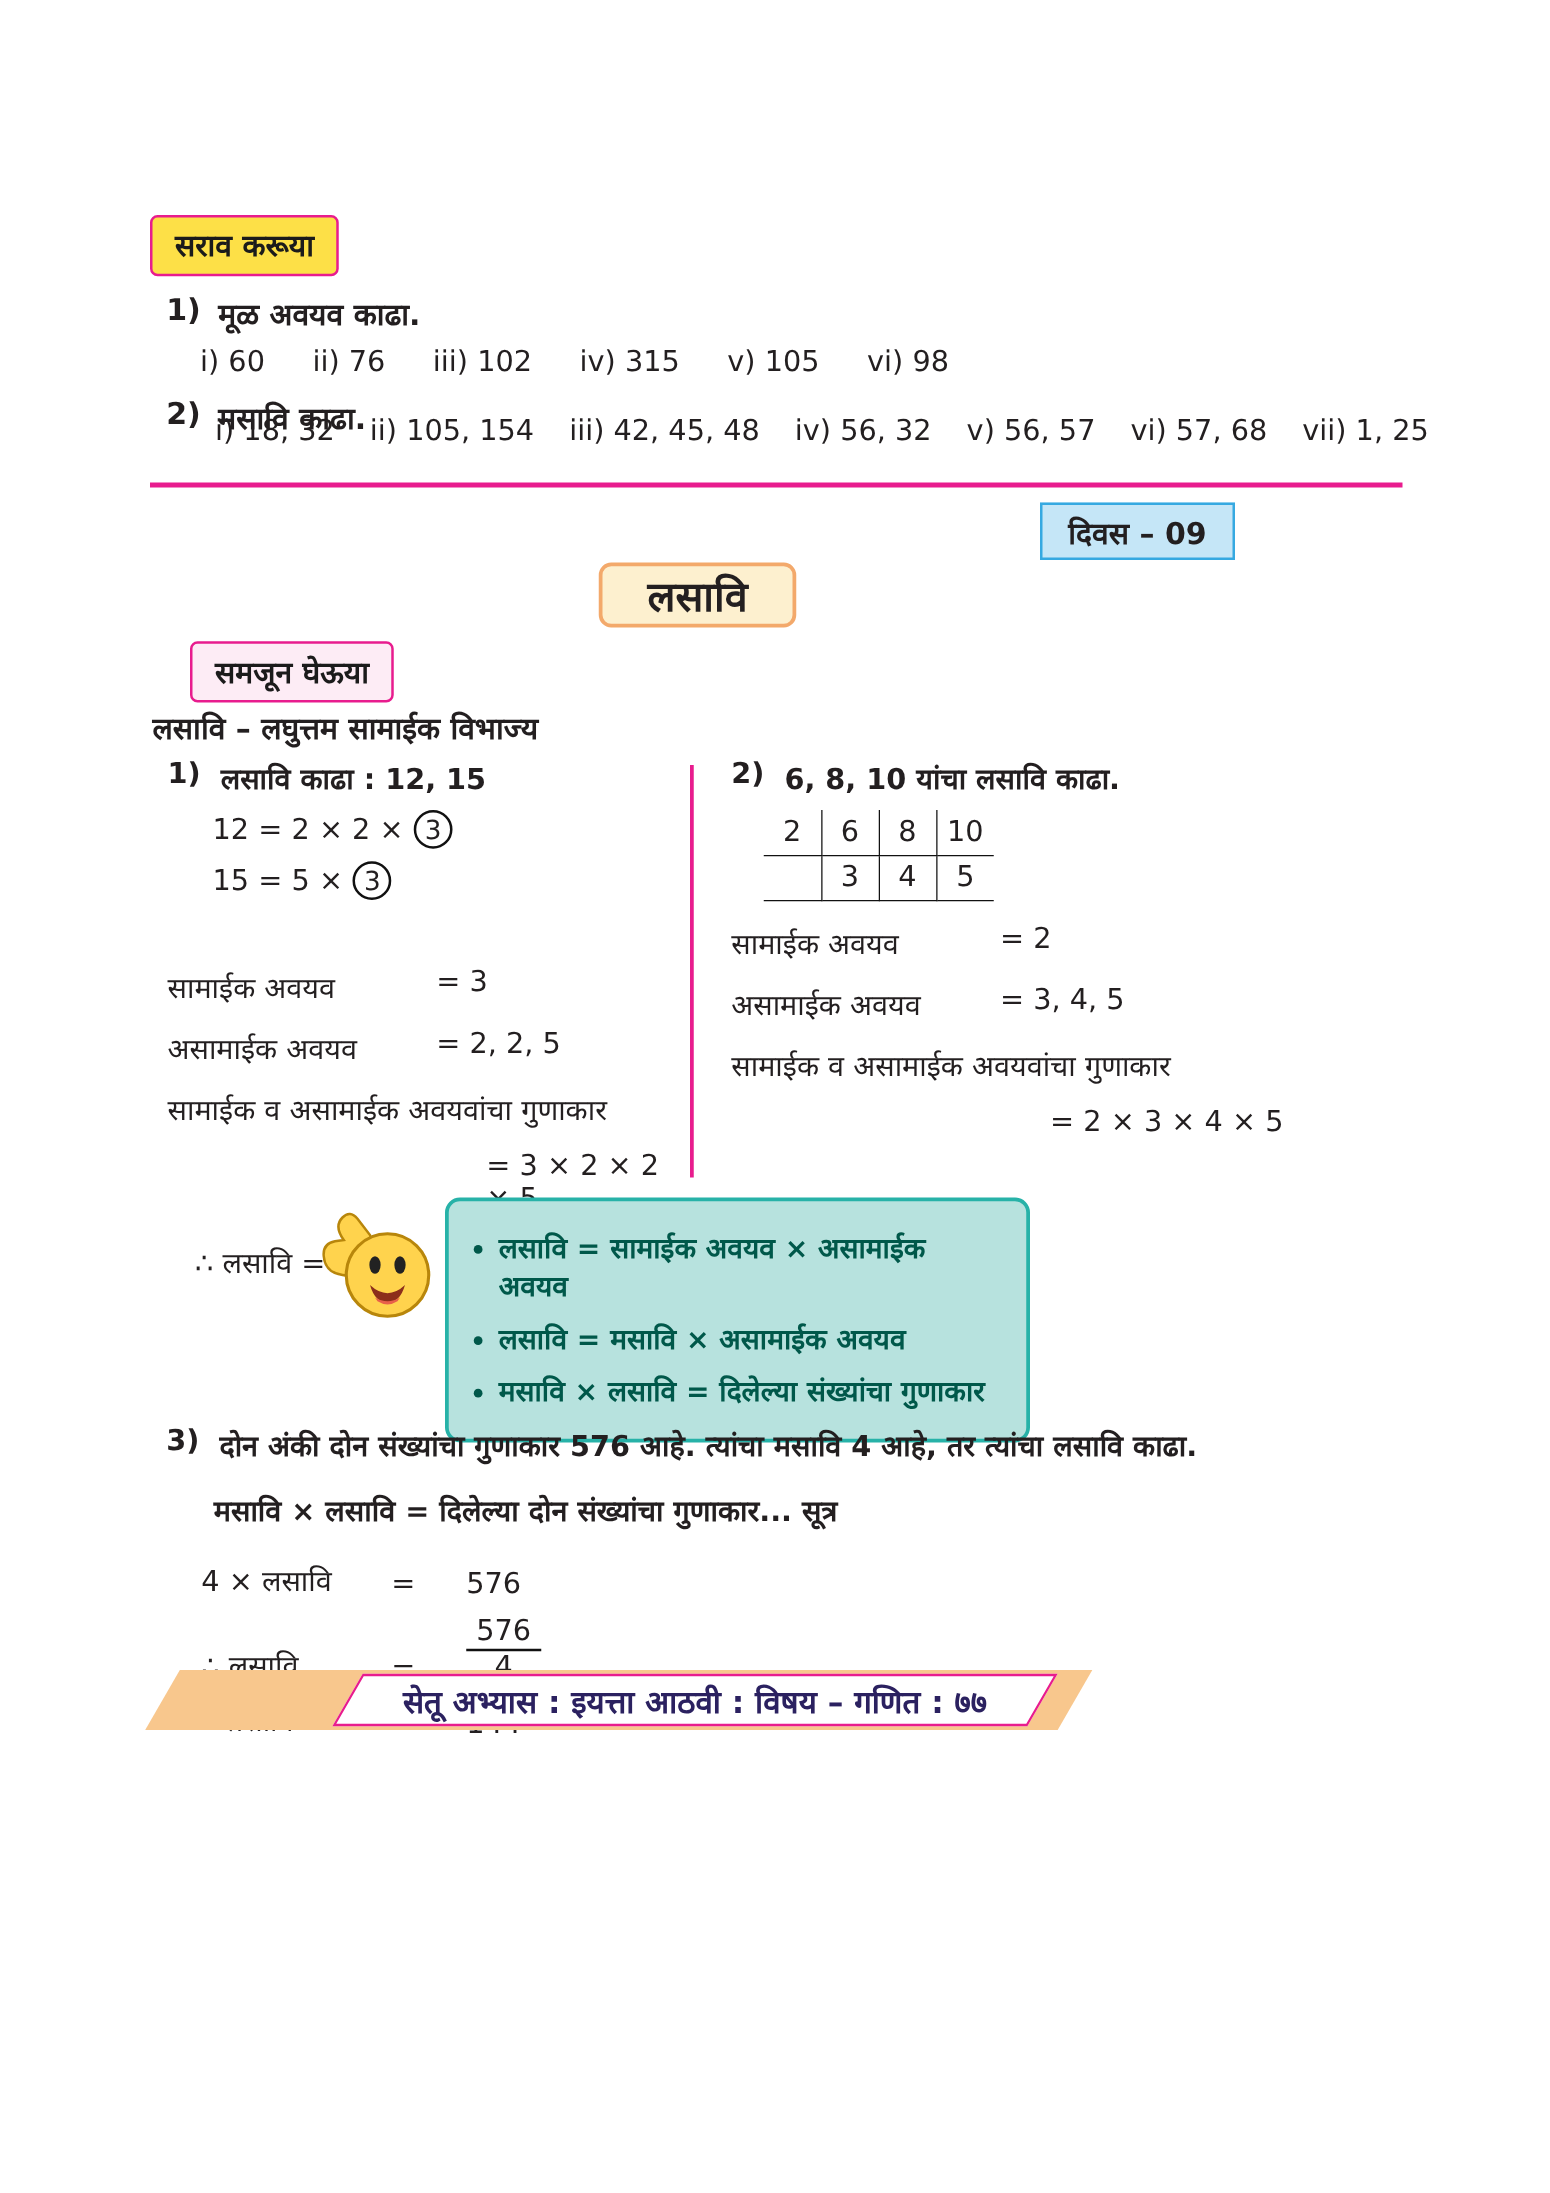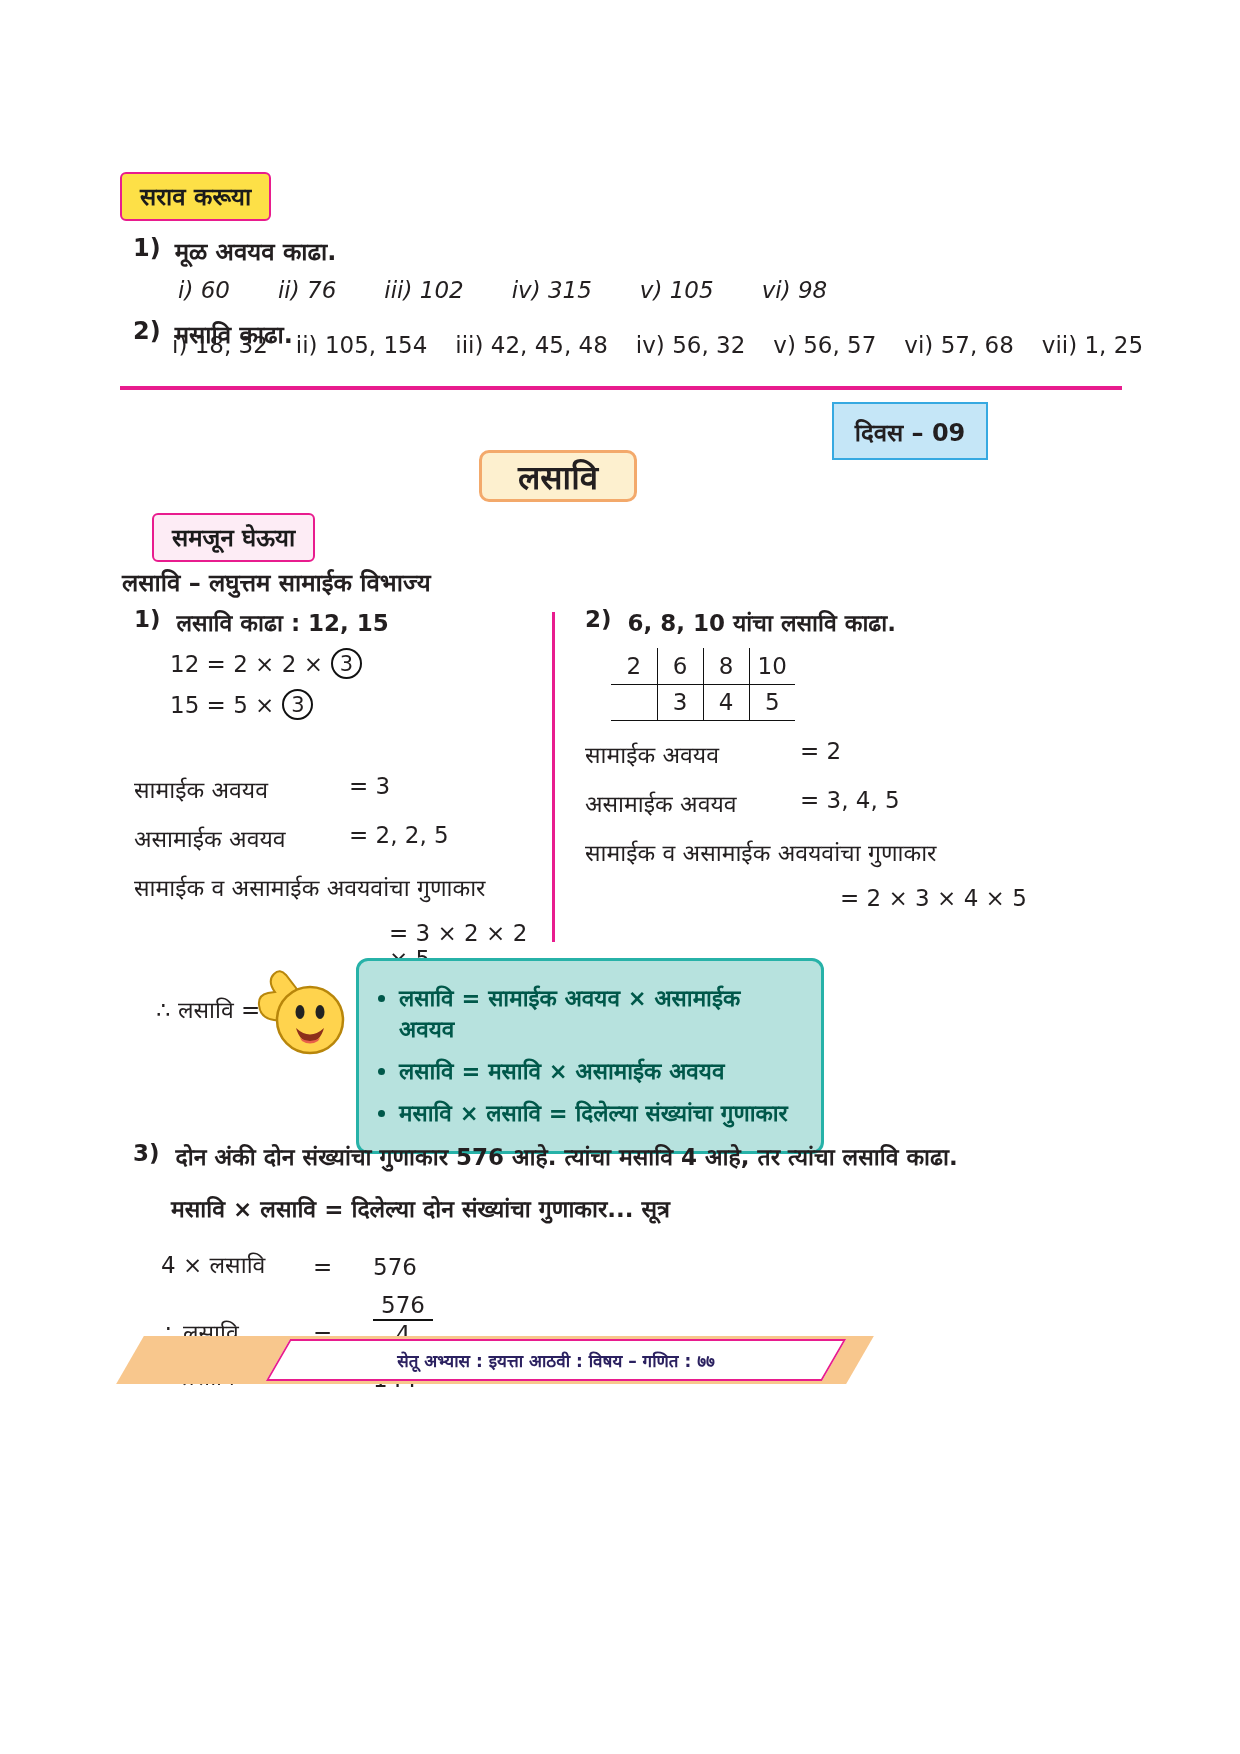--- a/index.html
+++ b/index.html
@@ -17,39 +17,39 @@
     border:2.5px solid #e81c8e; border-radius:6px;
     font-size:24px; font-weight:bold; color:#1b1b1b;
   }
   .pill.practice { background:#fde047; }
   .pill.understand { background:#fdecf5; }
 
   #practice-box { position:absolute; left:120px; top:172px; }
   #understand-box { position:absolute; left:120px; top:513px;margin-left:32px; }
 
   #day-box {
-    position:absolute; left:832px; top:402px; width:156px; height:58px;
+    position:absolute; left:832px; top:402px; width:156px; height:46px;
     background:#c5e6f7; border:2.5px solid #36a9e1;
     display:flex; align-items:center; justify-content:center;
     font-size:24px; font-weight:bold;
   }
 
   #title-box {
     position:absolute; left:479px; top:450px; width:158px; height:52px;
     background:#fdf0cf; border:3px solid #f3a96b; border-radius:10px;
     display:flex; align-items:center; justify-content:center;
     font-size:33px; font-weight:bold;
   }
 
   
   .qline { position:absolute; display:flex; gap:14px; font-size:24px; font-weight:bold; }
   #q1 { left:133px; top:234px; }
   #q2 { left:133px; top:317px; }
   .items { position:absolute; display:flex; font-size:23px; font-weight:normal; }
-  #q1-items { left:178px; top:277px; gap:48px;font-style:italic; }
+  #q1-items { left:160px; top:277px; gap:38px; }
   #q2-items { left:172px; top:332px; gap:28px; }
 
   #rule { position:absolute; left:120px; top:386px; width:1002px; height:4px; background:#e81c8e; }
 
   #subtitle { position:absolute; left:122px; top:565px; font-size:24px; font-weight:bold; }
 
   
   #examples { position:absolute; left:120px; top:606px; width:1012px; display:flex; }
   .col-left { width:432px; padding-left:14px; }
   .col-divider { width:3px; background:#e81c8e; margin-top:6px; height:330px; }
@@ -107,21 +107,21 @@
   
   #footer { position:absolute; left:130px; top:1336px; width:730px; height:48px; }
   #footer .band { position:absolute; inset:0; background:#f8c78d; transform:skewX(-30deg); }
   #footer .fbox {
     position:absolute; left:148px; right:26px; top:3px; bottom:3px;
     background:#ffffff; border:2.5px solid #e81c8e; transform:skewX(-30deg);
   }
   #footer .ftext {
     position:absolute; left:148px; right:26px; top:0; bottom:0;
     display:flex; align-items:center; justify-content:center;
-    font-size:17px; font-weight:bold; color:#2b2160;
+    font-size:25px; font-weight:bold; color:#2b2160;
   }
 </style>
 </head>
 <body>
 
 <div class="page">
 
   <div id="practice-box">
     <span class="pill practice">सराव करूया</span>
   </div>

